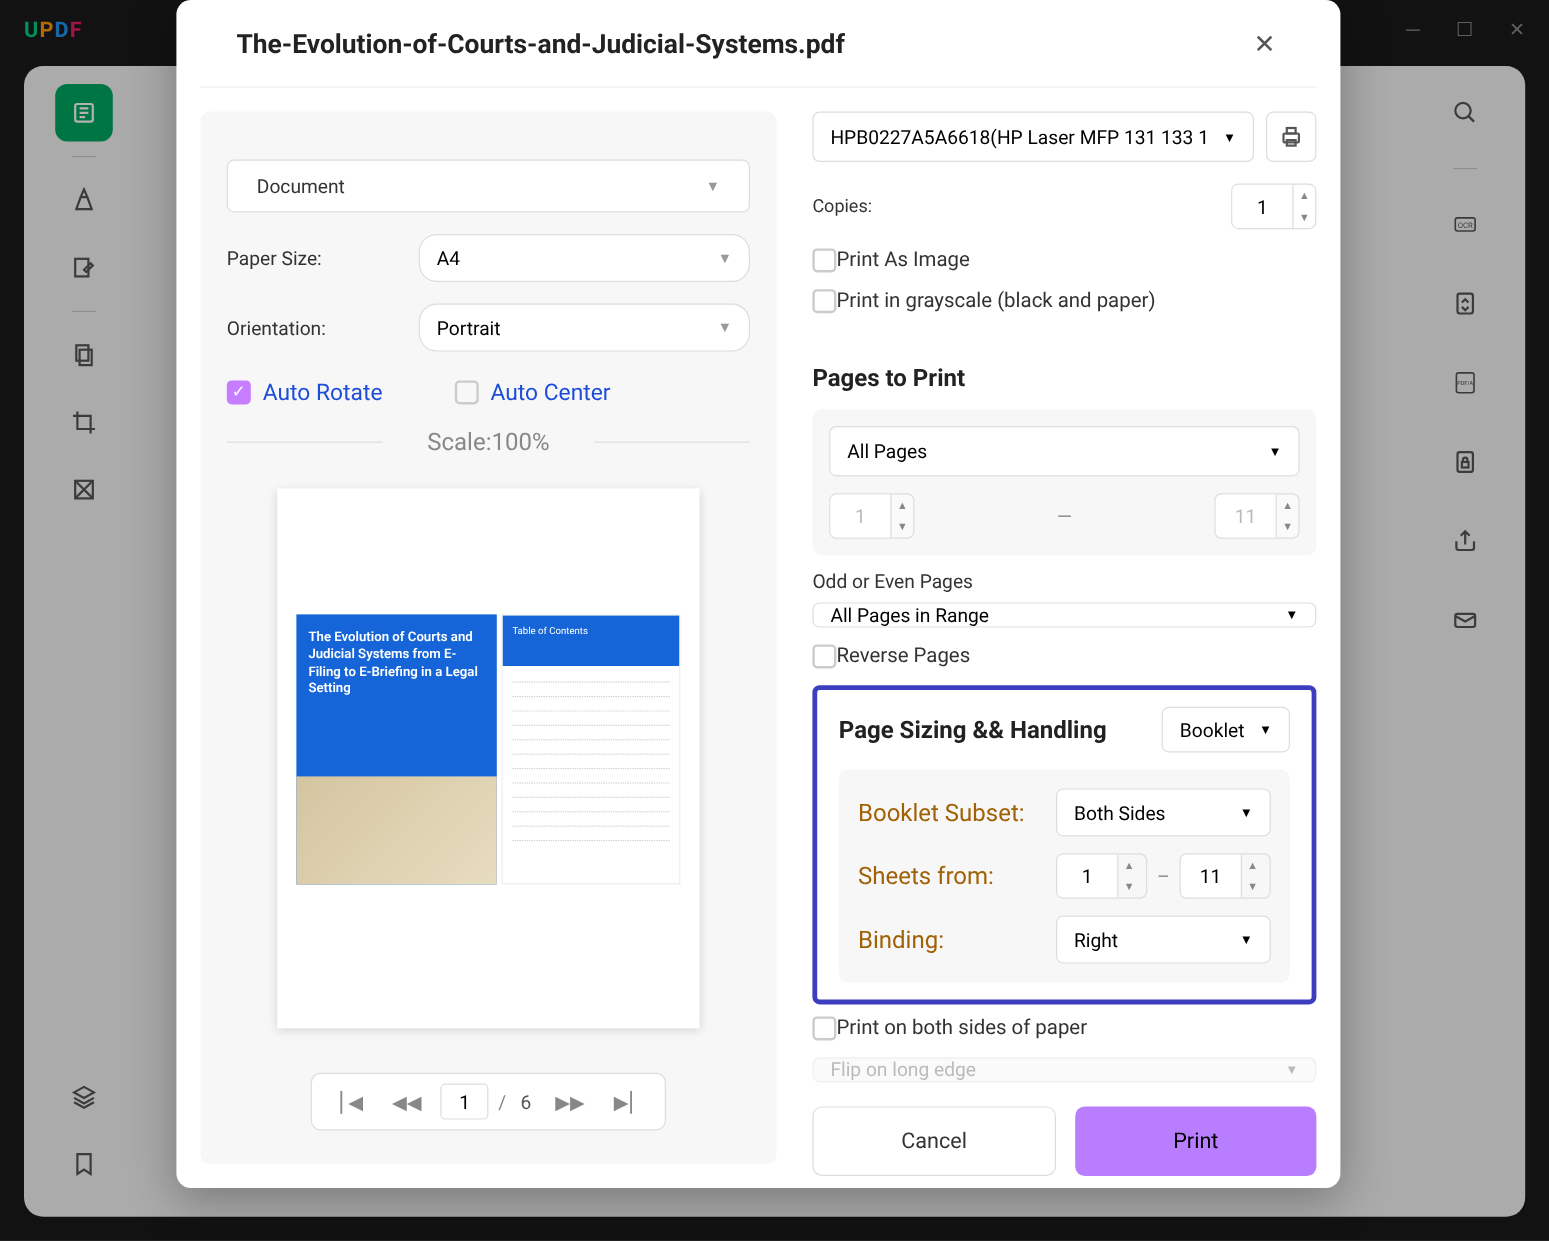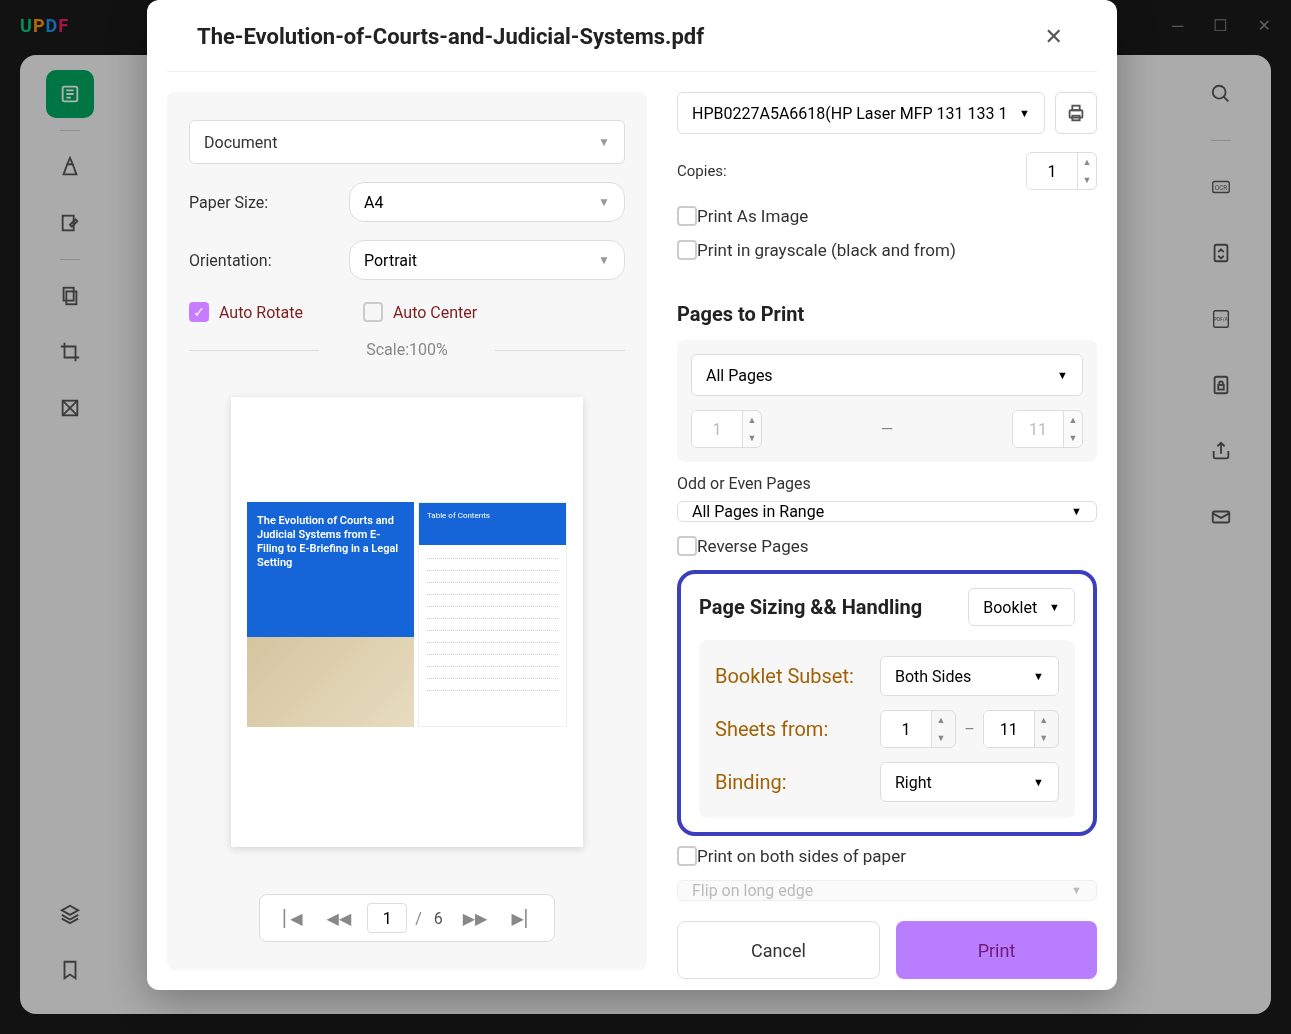--- a/index.html
+++ b/index.html
@@ -29,35 +29,35 @@
 .modal { position: absolute; top: 0; left: 147px; width: 970px; height: 990px; background: #fff; border-radius: 12px; box-shadow: 0 10px 40px rgba(0,0,0,0.3); display: flex; flex-direction: column; }
 
 .modal-header { padding: 20px 30px 18px; display: flex; align-items: center; border-bottom: 1px solid #eee; margin: 0 20px; }
 .modal-title { font-size: 22px; font-weight: 700; color: #222; }
 .modal-close { margin-left: auto; font-size: 22px; color: #555; cursor: pointer; padding: 4px; }
 
 .modal-body { display: flex; flex: 1; padding: 20px; gap: 30px; overflow: hidden; }
 
 .left-panel { width: 480px; background: #f7f7f7; border-radius: 8px; padding: 28px 22px; display: flex; flex-direction: column; }
 
-.select-full { width: 100%; height: 44px; background: #fff; border: 1px solid #ddd; border-radius: 6px; padding: 0 14px; display: flex; align-items: center; justify-content: space-between; color: #333; font-size: 16px; cursor: pointer; }
+.select-full { width: 100%; height: 44px; background: #fff; border: 1px solid #ddd; border-radius: 6px; padding: 0 24px; display: flex; align-items: center; justify-content: space-between; color: #333; font-size: 16px; cursor: pointer; margin-top: 12px; }
 .select-full .chev { color: #999; font-size: 12px; }
 
 .field-row { display: flex; align-items: center; margin-top: 18px; }
 .field-label { width: 160px; font-size: 16px; color: #333; }
 .field-select { flex: 1; height: 40px; background: #fff; border: 1px solid #ddd; border-radius: 15px; padding: 0 14px; display: flex; align-items: center; justify-content: space-between; font-size: 16px; cursor: pointer; }
 .field-select .chev { color: #999; font-size: 12px; }
 
 .check-row { display: flex; gap: 60px; margin-top: 22px; }
 .check { display: flex; align-items: center; gap: 10px; cursor: pointer; }
 .checkbox { width: 20px; height: 20px; border: 2px solid #ccc; border-radius: 4px; display: flex; align-items: center; justify-content: center; }
 .checkbox.checked { background: #c77dff; border-color: #c77dff; color: white; font-size: 14px; }
-.check-label { font-size: 16px; color: #7f1d1d; }
-
-.scale-row { text-align: center; margin-top: 18px; color: #888; font-size: 16px; position: relative; }
+.check-label { font-size: 19px; color: #1d4ed8; }
+
+.scale-row { text-align: center; margin-top: 18px; color: #888; font-size: 20px; position: relative; }
 .scale-row::before, .scale-row::after { content: ''; position: absolute; top: 50%; width: 130px; height: 1px; background: #ddd; }
 .scale-row::before { left: 0; }
 .scale-row::after { right: 0; }
 
 .preview-area { flex: 1; display: flex; align-items: center; justify-content: center; margin-top: 10px; }
 .preview-page { width: 352px; height: 450px; background: #fff; box-shadow: 0 2px 8px rgba(0,0,0,0.15); position: relative; padding: 8px; }
 .preview-inner { position: absolute; top: 105px; left: 16px; right: 16px; height: 225px; display: flex; gap: 4px; }
 .preview-left {flex: 1; background: #1565d8; color: white; padding: 12px 10px; font-size: 9px; position: relative; }
 .preview-left .ptitle { font-weight: 600; font-size: 11px; line-height: 1.3; }
 .preview-left .pimg { position: absolute; bottom: 0; left: 0; right: 0; height: 90px; background: linear-gradient(135deg, #d4c5a0 0%, #e8dcc0 100%); }
@@ -96,40 +96,40 @@
 
 .section-title { font-size: 20px; font-weight: 700; color: #222; margin-bottom: 14px; }
 
 .range-box { background: #f7f7f7; border-radius: 8px; padding: 14px; margin-bottom: 12px; }
 .range-select { background: #fff; border: 1px solid #ddd; border-radius: 6px; height: 42px; padding: 0 14px; display: flex; align-items: center; justify-content: space-between; font-size: 16px; cursor: pointer; margin-bottom: 14px; }
 .range-inputs { display: flex; align-items: center; gap: 12px; }
 .range-dash { flex: 1; text-align: center; color: #888; }
 
 .odd-label { font-size: 16px; color: #333; margin-bottom: 8px; }
 
-.highlight-box { border: 4px solid #3d3dbf; border-radius: 18px; padding: 14px 18px; margin-bottom: 10px; }
+.highlight-box { border: 4px solid #3d3dbf; border-radius: 6px; padding: 14px 18px; margin-bottom: 10px; }
 .ps-header { display: flex; align-items: center; justify-content: space-between; margin-bottom: 14px; }
 .ps-title { font-size: 20px; font-weight: 700; color: #222; }
 .ps-select { background: #fff; border: 1px solid #ddd; border-radius: 6px; height: 38px; padding: 0 14px; display: flex; align-items: center; gap: 12px; font-size: 16px; cursor: pointer; }
 
 .ps-body { background: #f7f7f7; border-radius: 8px; padding: 16px; }
 .ps-row { display: flex; align-items: center; margin-bottom: 14px; }
 .ps-row:last-child { margin-bottom: 0; }
 .ps-label { width: 165px; font-size: 20px; color: #a16207; }
 .ps-field { flex: 1; background: #fff; border: 1px solid #ddd; border-radius: 6px; height: 40px; padding: 0 14px; display: flex; align-items: center; justify-content: space-between; font-size: 16px; cursor: pointer; }
 .sheets-group { display: flex; align-items: center; gap: 8px; flex: 1; }
 .sheets-group .stepper { flex: 1; }
 .sheets-dash { color: #888; }
 
 .flip-select { background: #fafafa; border: 1px solid #eee; border-radius: 6px; height: 42px; padding: 0 14px; display: flex; align-items: center; justify-content: space-between; font-size: 16px; color: #bbb; margin-bottom: 20px; }
 
 .action-row { display: flex; gap: 16px; }
 .btn { flex: 1; height: 58px; border-radius: 8px; font-size: 18px; display: flex; align-items: center; justify-content: center; cursor: pointer; }
 .btn-cancel { background: #fff; border: 1px solid #ddd; color: #333; }
-.btn-print { background: #b97dff; color: #701a75; border: none; }
+.btn-print { background: #b97dff; color: #000000; border: none; }
 
 svg { width: 22px; height: 22px; }
 .chev { font-size: 11px; }
 </style>
 </head>
 <body>
 
 <div class="app-bg">
   <div class="titlebar">
     <div class="logo"><span class="u">U</span><span class="p">P</span><span class="d">D</span><span class="f">F</span></div>
@@ -339,21 +339,21 @@
                 <span>▼</span>
               </div>
           </div>
         </div>
         <div class="rcheck">
             <div class="rcheckbox"></div>
             <div class="rcheck-label">Print As Image</div>
           </div>
         <div class="rcheck">
             <div class="rcheckbox"></div>
-            <div class="rcheck-label">Print in grayscale (black and from)</div>
+            <div class="rcheck-label">Print in grayscale (black and paper)</div>
           </div>
         <div class="rdivider"></div>
         <div class="section-title">Pages to Print</div>
         <div class="range-box">
           <div class="range-select">
               <span>All Pages</span>
               <span class="chev">▼</span>
             </div>
           <div class="range-inputs">
             <div class="stepper disabled">

